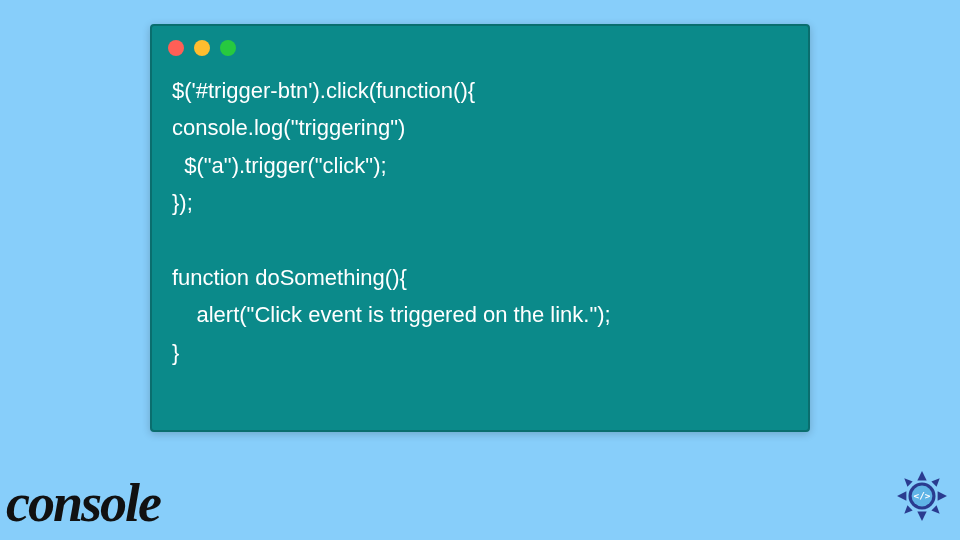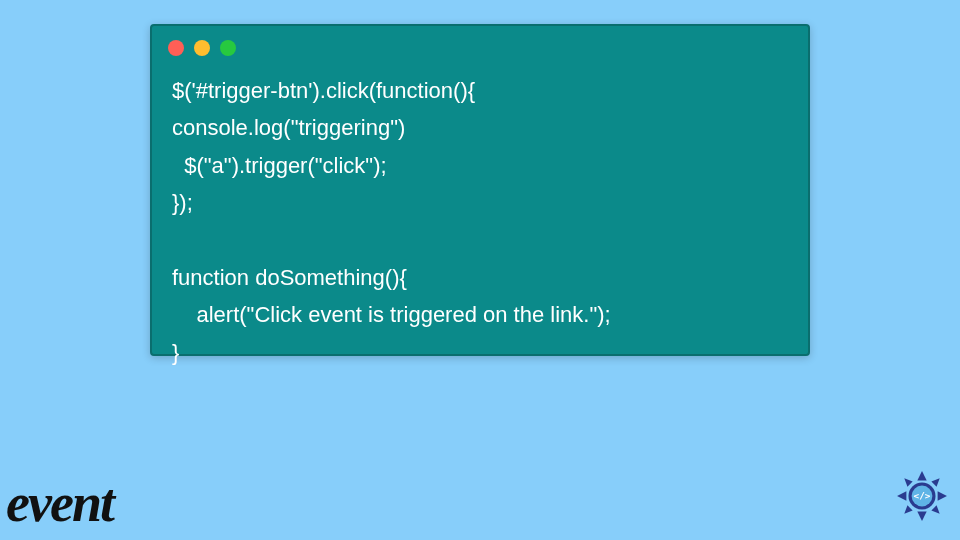--- a/index.html
+++ b/index.html
@@ -9,21 +9,21 @@
     background: #87cefa;
     position: relative;
     font-family: Arial, Helvetica, sans-serif;
     overflow: hidden;
   }
   .code-window {
     position: absolute;
     left: 150px;
     top: 24px;
     width: 660px;
-    height: 332px;
+    height: 408px;
     background: #0b8a8a;
     border: 2px solid #0a6e6e;
     border-radius: 4px;
     box-shadow: 0 2px 8px rgba(0,0,0,0.2);
   }
   .traffic-lights {
     display: flex;
     gap: 10px;
     padding: 14px 16px 8px 16px;
   }
@@ -87,21 +87,21 @@
 console.log("triggering")
   $("a").trigger("click");
 });
 
 function doSomething(){
     alert("Click event is triggered on the link.");
 }</div>
 </div>
 
 <div class="jquery-logo">
-  <span class="j">event</span>
+  <span class="j">console</span>
 </div>
 
 <div class="delftstack">
   <span class="ds-icon">
     <svg viewBox="0 0 100 100" width="52" height="52">
       <g transform="translate(50,50)">
         <g fill="#2a3b8f">
           <polygon points="0,-48 9,-30 -9,-30"></polygon>
           <polygon points="0,48 9,30 -9,30"></polygon>
           <polygon points="-48,0 -30,9 -30,-9"></polygon>

